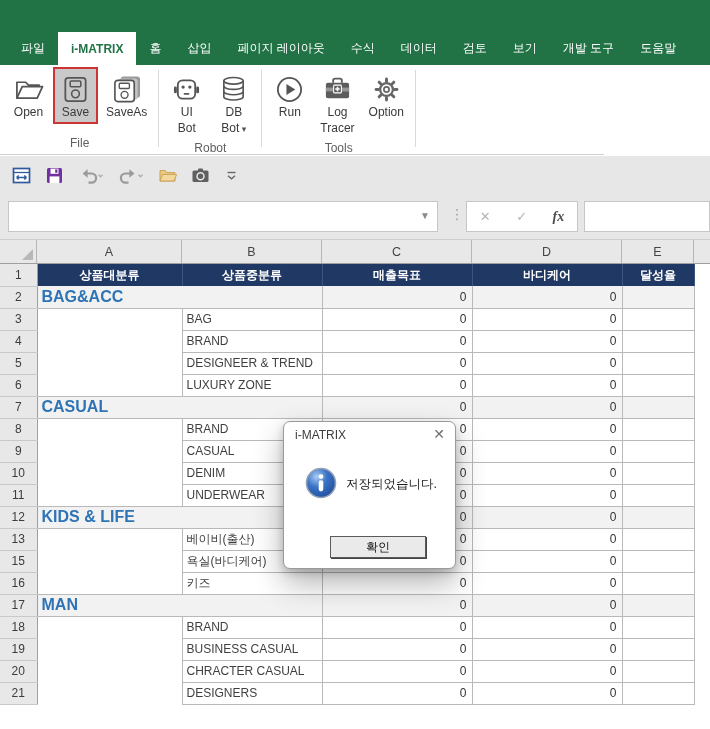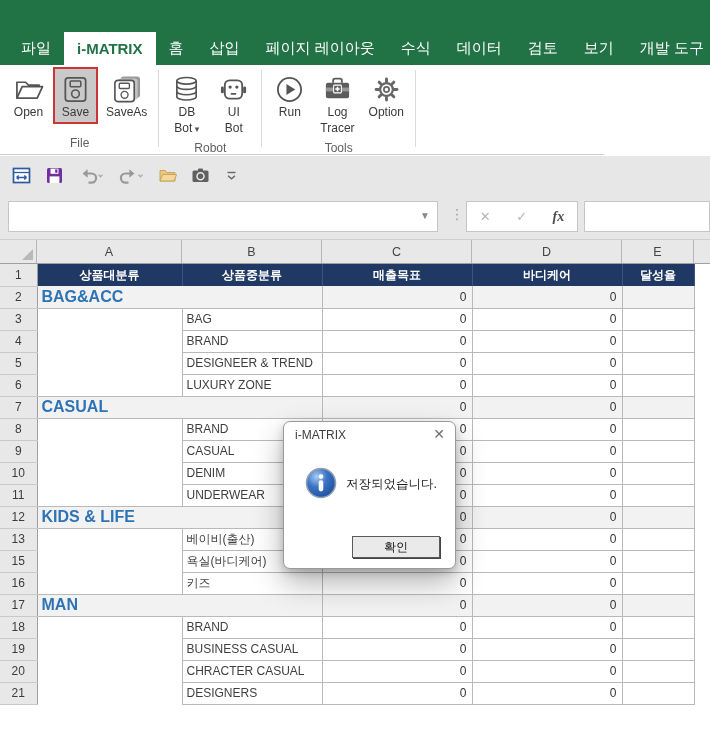--- a/index.html
+++ b/index.html
@@ -7,21 +7,21 @@
     --cellborder:#b9b9b9; --hdrgray:#e8e8e8;
   }
   *{margin:0;padding:0;box-sizing:border-box;}
   html,body{background:#fff;}
   .app{position:relative;width:710px;height:729px;background:#fff;overflow:hidden;
        font-family:"Liberation Sans",sans-serif;}
 
   
   .topbar{position:absolute;top:0;left:0;width:710px;height:65px;background:var(--green);}
   .tabs{position:absolute;bottom:0;left:8px;display:flex;align-items:flex-end;}
-  .tab{height:33px;display:flex;align-items:center;padding:0 13px;color:#fff;font-size:15px;white-space:nowrap;}
+  .tab{height:33px;display:flex;align-items:center;padding:0 13px;color:#fff;font-size:12px;white-space:nowrap;}
   .tab.active{background:#fff;color:var(--green);font-weight:bold;}
 
   
   .ribbon{position:absolute;top:65px;left:0;width:604px;height:90px;background:#fff;
           border-bottom:1px solid #cfcfcf;display:flex;align-items:stretch;padding-left:2px;}
   .rgroup{display:flex;flex-direction:column;align-items:center;padding:1px 3px 0;}
   .rgroup .buttons{display:flex;flex:1;align-items:flex-start;}
   .rgroup .gname{font-size:12px;color:#5f5f5f;padding:1px 0 4px;}
   .rsep{width:1px;background:#d9d9d9;margin:5px 1px 7px;}
   .rbtn{display:flex;flex-direction:column;align-items:center;justify-content:flex-start;
@@ -82,21 +82,21 @@
   td.fcell{background:#fff;}
 
   
   .dialog{position:absolute;left:283px;top:421px;width:173px;height:148px;background:#fff;
           border:1px solid #9a9a9a;border-radius:7px;z-index:10;
           box-shadow:0 14px 30px rgba(0,0,0,.30),0 3px 9px rgba(0,0,0,.18);}
   .dtitle{position:absolute;top:0;left:0;right:0;height:24px;padding:6px 11px 0;font-size:12px;color:#3d3d3d;}
   .dclose{position:absolute;top:5px;right:10px;font-size:14px;color:#6e6e6e;cursor:pointer;line-height:1;}
   .dicon{position:absolute;left:21px;top:45px;width:32px;height:32px;}
   .dmsg{position:absolute;left:62px;top:54px;font-size:12.5px;color:#1c1c1c;}
-  .dok{position:absolute;right:15px;bottom:10px;width:88px;height:22px;background:#eaeaea;
+  .dok{position:absolute;right:29px;bottom:10px;width:96px;height:22px;background:#eaeaea;
        border:1px solid #5a5a5a;box-shadow:1px 1px 0 #444;display:flex;align-items:center;
        justify-content:center;font-size:12px;color:#111;cursor:pointer;}
 </style>
 </head>
 <body>
 
 <div class="app">
 
   <div class="topbar">
     <div class="tabs">
@@ -150,40 +150,40 @@
           </div>
         </div>
         <div class="gname">File</div>
       </div>
       <div class="rsep"></div>
       <div class="rgroup">
         <div class="buttons">
           <div class="rbtn">
             <span class="ricon">
               <svg viewBox="0 0 34 30">
-                <ellipse cx="17" cy="6" rx="10" ry="3.4" fill="none" stroke="#555" stroke-width="1.7"></ellipse>
-                <path d="M7 6 v16.5 c0 1.9 4.5 3.4 10 3.4 s10 -1.5 10 -3.4 V6" fill="none" stroke="#555" stroke-width="1.7"></path>
-                <path d="M7 11.5 c0 1.9 4.5 3.4 10 3.4 s10 -1.5 10 -3.4" fill="none" stroke="#555" stroke-width="1.7"></path>
-                <path d="M7 17 c0 1.9 4.5 3.4 10 3.4 s10 -1.5 10 -3.4" fill="none" stroke="#555" stroke-width="1.7"></path>
-              </svg>
-            </span>
-            <div class="rlabel">DB<br>Bot<span class="ddc"> ▾</span></div>
-          </div>
-          <div class="rbtn">
-            <span class="ricon">
-              <svg viewBox="0 0 34 30">
                 <rect x="8" y="5.5" width="18" height="19" rx="5" fill="none" stroke="#555" stroke-width="1.9"></rect>
                 <rect x="4" y="12" width="3" height="7" rx="1.5" fill="#555"></rect>
                 <rect x="27" y="12" width="3" height="7" rx="1.5" fill="#555"></rect>
                 <circle cx="13.5" cy="12.5" r="1.7" fill="#555"></circle>
                 <circle cx="20.5" cy="12.5" r="1.7" fill="#555"></circle>
                 <rect x="14" y="18.5" width="6" height="2" rx="1" fill="#555"></rect>
               </svg>
             </span>
             <div class="rlabel">UI<br>Bot</div>
+          </div>
+          <div class="rbtn">
+            <span class="ricon">
+              <svg viewBox="0 0 34 30">
+                <ellipse cx="17" cy="6" rx="10" ry="3.4" fill="none" stroke="#555" stroke-width="1.7"></ellipse>
+                <path d="M7 6 v16.5 c0 1.9 4.5 3.4 10 3.4 s10 -1.5 10 -3.4 V6" fill="none" stroke="#555" stroke-width="1.7"></path>
+                <path d="M7 11.5 c0 1.9 4.5 3.4 10 3.4 s10 -1.5 10 -3.4" fill="none" stroke="#555" stroke-width="1.7"></path>
+                <path d="M7 17 c0 1.9 4.5 3.4 10 3.4 s10 -1.5 10 -3.4" fill="none" stroke="#555" stroke-width="1.7"></path>
+              </svg>
+            </span>
+            <div class="rlabel">DB<br>Bot<span class="ddc"> ▾</span></div>
           </div>
         </div>
         <div class="gname">Robot</div>
       </div>
       <div class="rsep"></div>
       <div class="rgroup">
         <div class="buttons">
           <div class="rbtn">
             <span class="ricon">
               <svg viewBox="0 0 34 30">

